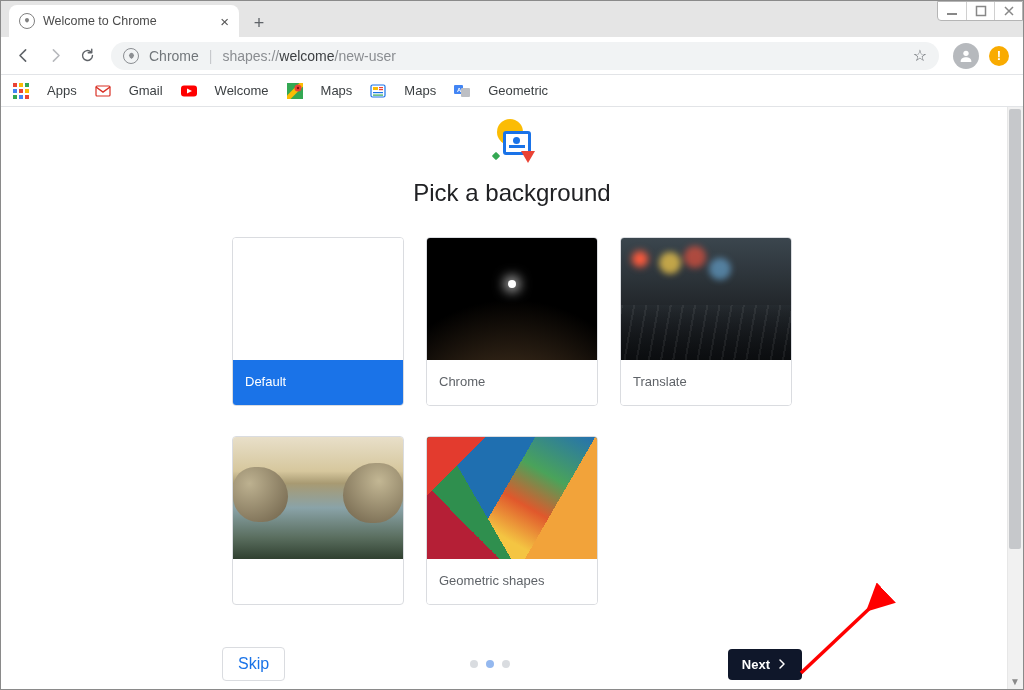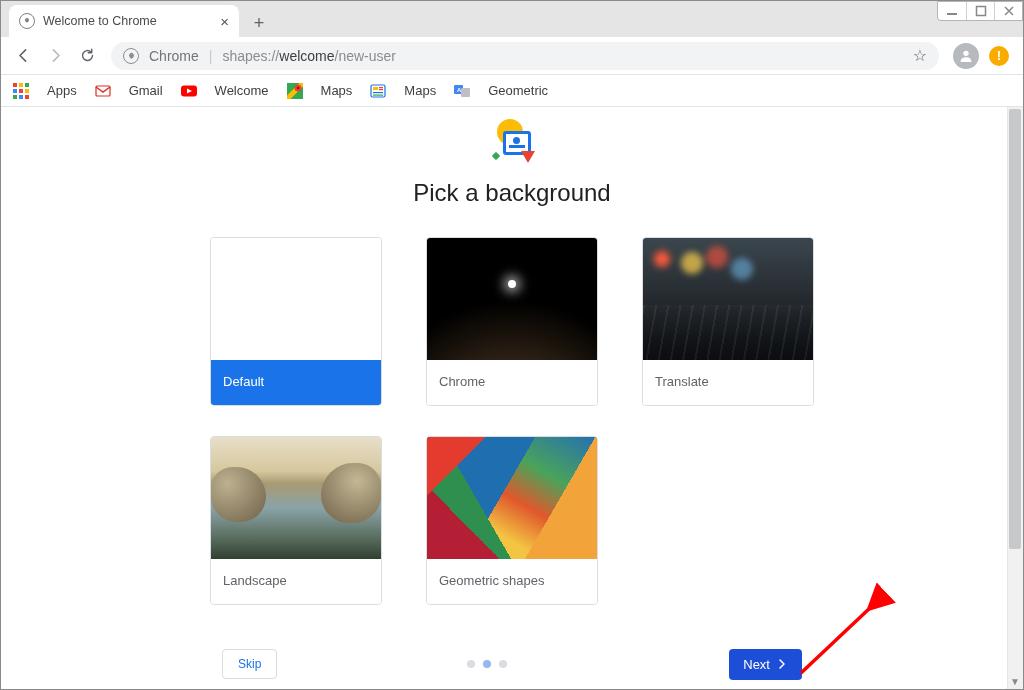--- a/index.html
+++ b/index.html
@@ -52,21 +52,21 @@
   .hero-icon { position:relative; width:46px;height:46px; margin: 0 auto 14px; }
   .hero-circle{position:absolute;width:26px;height:26px;background:#fbbc04;border-radius:50%;left:8px;top:0;}
   .hero-frame{position:absolute;width:28px;height:24px;background:#fff;border:3px solid #1a73e8;border-radius:3px;left:14px;top:12px;}
   .hero-frame::before{content:"";position:absolute;left:3px;right:3px;top:11px;height:3px;background:#1a73e8;}
   .hero-frame::after{content:"";position:absolute;left:7px;top:3px;width:7px;height:7px;background:#1a73e8;border-radius:50%;}
   .hero-tri{position:absolute;width:0;height:0;border-left:7px solid transparent;border-right:7px solid transparent;border-top:12px solid #ea4335;left:32px;top:32px;}
   .hero-dot{position:absolute;width:6px;height:6px;background:#34a853;border-radius:1px;transform:rotate(45deg);left:4px;top:34px;}
 
   h1.page-title{font-size:24px;color:#202124;font-weight:400;margin-bottom:30px;}
 
-  .grid{display:grid;grid-template-columns:repeat(3, 172px);gap:30px 44px;justify-content:center;padding-bottom:40px;}
+  .grid{display:grid;grid-template-columns:repeat(3, 172px);gap:30px 22px;justify-content:center;padding-bottom:40px;}
   .card{border:1px solid #dadce0;border-radius:4px;overflow:hidden;text-align:left;background:#fff;cursor:pointer;}
   .thumb{height:122px;position:relative;overflow:hidden;}
   .card-label{padding:14px 12px 16px;font-size:13px;color:#5f6368;background:#fff;}
   .card.selected .card-label{background:#1a73e8;color:#fff;}
   .card.selected .thumb{background:#fff;}
 
   
   .thumb.earth{background:radial-gradient(circle at 50% 170%, #6b4a2f 0%, #3a2a1a 30%, #000 65%);}
   .thumb.earth::after{content:"";position:absolute;left:50%;top:42px;width:8px;height:8px;background:#fff;border-radius:50%;transform:translateX(-50%);box-shadow:0 0 12px 4px rgba(255,255,255,.7);}
   .thumb.city{background:linear-gradient(180deg,#3b464e 0%,#202428 60%,#131519 100%);}
@@ -81,25 +81,25 @@
      linear-gradient(135deg,#e33b2e 0 20%, transparent 20%),
      linear-gradient(45deg,#b51f36 0 25%, transparent 25%),
      linear-gradient(-60deg,#f2a33a 10% 30%, transparent 30%),
      linear-gradient(60deg,#2f8f4e 15% 35%, transparent 35%),
      linear-gradient(120deg,#1f6fb0 25% 45%, transparent 45%),
      linear-gradient(30deg,#f4c542 30%, #e0582c 50%, #4aa35a 70%, #2470b2 100%);
   }
 
   
   .footer-row{display:flex;align-items:center;justify-content:space-between;max-width:580px;margin:0 auto;padding:0 0 4px;height:42px;}
-  .skip-btn{border:1px solid #dadce0;background:#fff;color:#1a73e8;font-size:12px;padding:7px 15px;border-radius:4px;font-weight:500;}
+  .skip-btn{border:1px solid #dadce0;background:#fff;color:#1a73e8;font-size:16px;padding:7px 15px;border-radius:4px;font-weight:500;}
   .dots{display:flex;gap:8px;}
   .dot{width:8px;height:8px;border-radius:50%;background:#d9dce0;}
   .dot.active{background:#94b8ef;}
-  .next-btn{background:#1d4ed8;color:#fff;font-size:13px;font-weight:400;padding:8px 14px;border:none;border-radius:4px;display:flex;align-items:center;gap:6px;margin-left:32px;}
+  .next-btn{background:#0f172a;color:#fff;font-size:13px;font-weight:700;padding:8px 14px;border:none;border-radius:4px;display:flex;align-items:center;gap:6px;margin-left:32px;}
   .next-btn svg{width:12px;height:12px;fill:#fff;}
 
   
   .anno-arrow{position:absolute; pointer-events:none;}
   .anno-arrow svg{overflow:visible;}
 
   
   .apps-icon{width:16px;height:16px;display:grid;grid-template-columns:repeat(3,4px);grid-template-rows:repeat(3,4px);gap:2px;}
   .apps-icon span{width:4px;height:4px;display:block;}
 </style>
@@ -262,21 +262,20 @@
         <div class="card">
           <div class="thumb earth"></div>
           <div class="card-label">Chrome</div>
         </div>
         <div class="card">
           <div class="thumb city"></div>
           <div class="card-label">Translate</div>
         </div>
         <div class="card">
           <div class="thumb land"></div>
-          <div class="card-label">Landscape</div>
         </div>
         <div class="card">
           <div class="thumb geo"></div>
           <div class="card-label">Geometric shapes</div>
         </div>
       </div>
 
       <div class="footer-row">
         <button class="skip-btn">Skip</button>
         <div class="dots">

